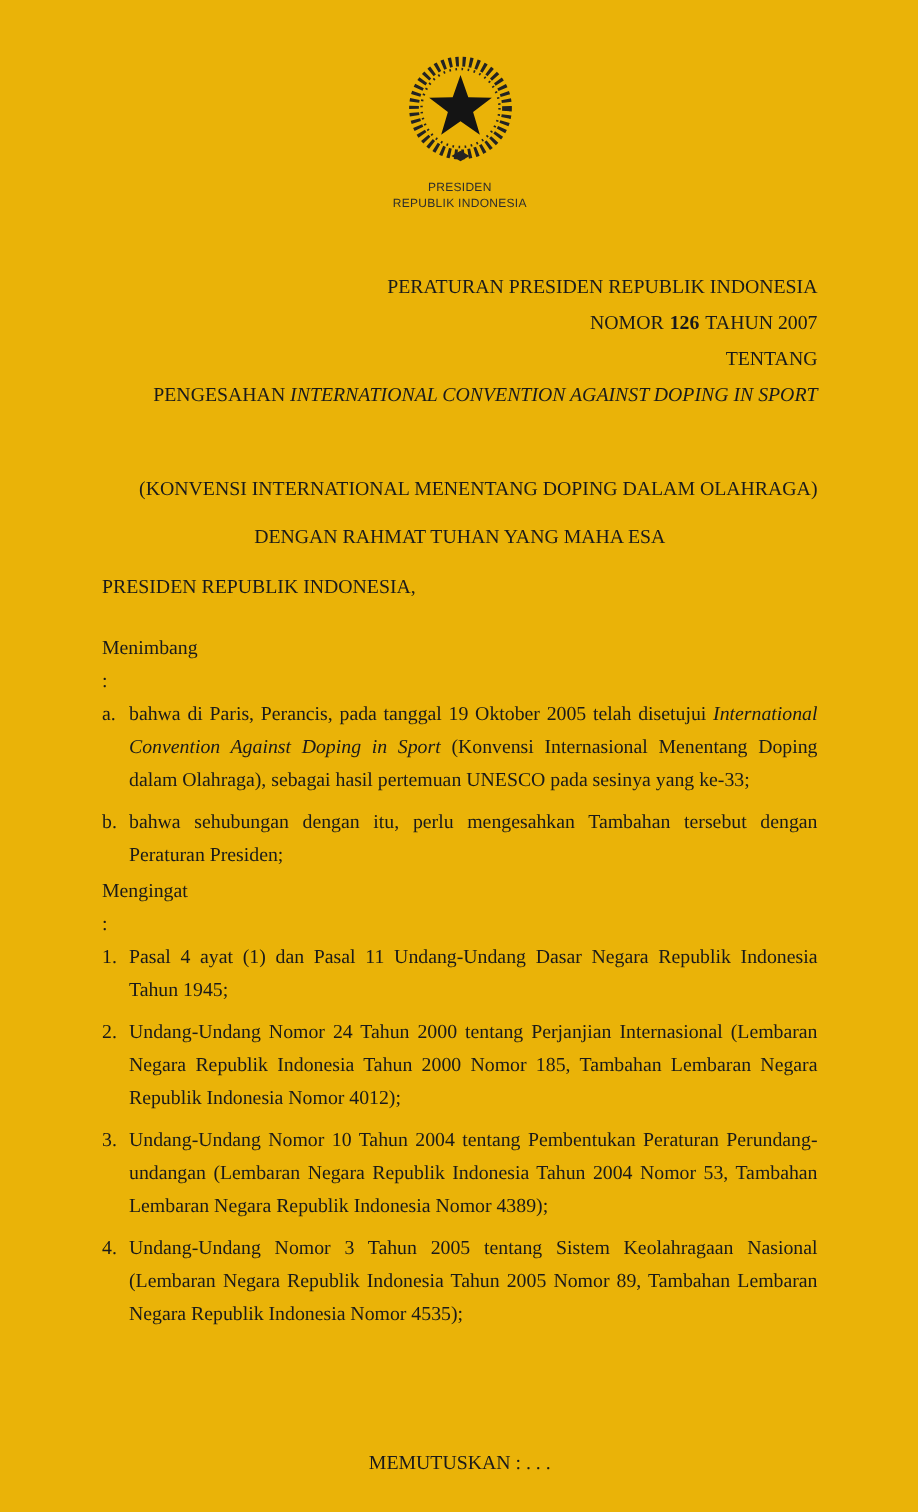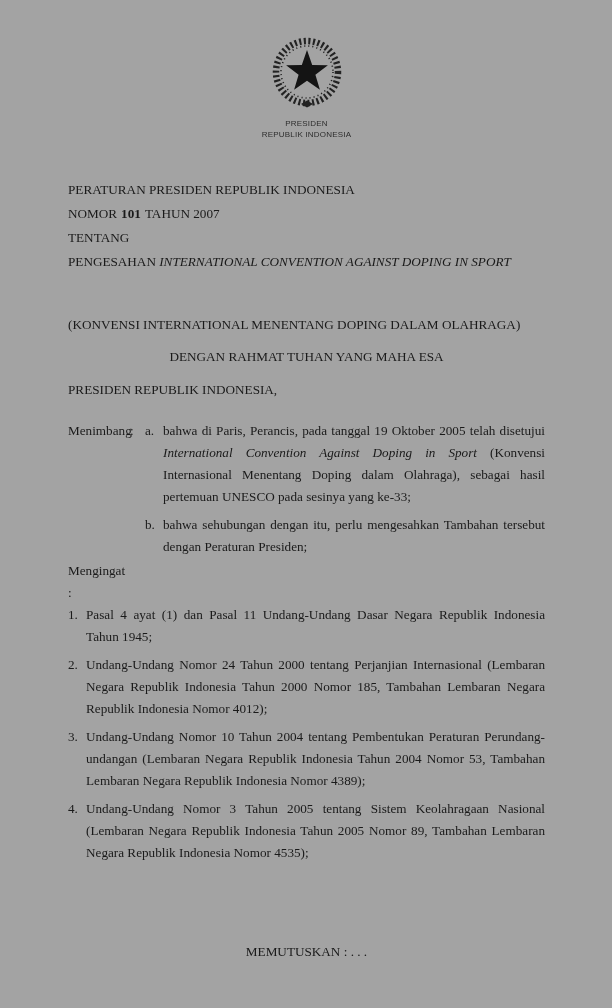--- a/index.html
+++ b/index.html
@@ -6,47 +6,47 @@
   html, body { background: #ffffff; }
   body {
     width: 612px; height: 1008px;
     font-family: "Liberation Serif", serif;
     color: #1a1a1a;
     overflow: hidden;
   }
   .page {
     width: 612px; height: 1008px;
     padding: 36px 67px 0 68px;
-    background: #a3a3a3;
+    background: #eab308;
   }
 
   
   .letterhead { text-align: center; }
   .seal { display: inline-block; }
   .letterhead-caption {
     font-family: "Liberation Sans", sans-serif;
     font-size: 8px; line-height: 10.5px;
     color: #2d2d2d; letter-spacing: 0.2px;
     margin-top: 3px;
   }
 
   
-  .title-block { text-align: left; margin-top: 42px; font-size: 13.2px; line-height: 15px; }
+  .title-block { text-align: right; margin-top: 42px; font-size: 13.2px; line-height: 15px; }
   .t-line { margin-bottom: 9px; }
   .t-line:last-child { margin-bottom: 0; margin-top: 48px; }
   .bold { font-weight: bold; }
   .italic { font-style: italic; margin-top: 10px; }
   .nomor-number { margin: 0 4px; }
 
   .invocation { text-align: center; margin-top: 17px; font-size: 13.2px; }
   .authority  { margin-top: 17px; font-size: 13.2px; }
 
   
   .clause { display: flex; font-size: 13.2px; line-height: 22px; }
-  .clause-menimbang { margin-top: 22px; }
+  .clause-menimbang { margin-top: 22px; flex-direction: column; }
   .clause-mengingat { margin-top: 2px; flex-direction: column; }
   .clause-label { width: 62px; flex: none; }
   .clause-colon { width: 15px; flex: none; }
   .clause-items { flex: 1; }
   .clause-item { display: flex; margin-bottom: 6px; }
   .clause-item:last-child { margin-bottom: 0; }
   .item-marker { width: 18px; flex: none; }
   .item-text { flex: 1; text-align: justify; }
 
   
@@ -73,21 +73,21 @@
       </svg>
     </span>
     <div class="letterhead-caption">
       <div>PRESIDEN</div>
       <div>REPUBLIK INDONESIA</div>
     </div>
   </header>
 
   <section class="title-block">
     <div class="t-line">PERATURAN PRESIDEN REPUBLIK INDONESIA</div>
-    <div class="t-line"><span>NOMOR</span><span class="bold nomor-number">101</span><span>TAHUN 2007</span></div>
+    <div class="t-line"><span>NOMOR</span><span class="bold nomor-number">126</span><span>TAHUN 2007</span></div>
     <div class="t-line">TENTANG</div>
     <div class="t-line"><span>PENGESAHAN</span> <span class="italic">INTERNATIONAL CONVENTION AGAINST DOPING IN SPORT</span></div>
     <div class="t-line">(KONVENSI INTERNATIONAL MENENTANG DOPING DALAM OLAHRAGA)</div>
   </section>
 
   <div class="invocation">DENGAN RAHMAT TUHAN YANG MAHA ESA</div>
   <div class="authority">PRESIDEN REPUBLIK INDONESIA,</div>
 
   <section class="clause clause-menimbang">
     <div class="clause-label">Menimbang</div>

